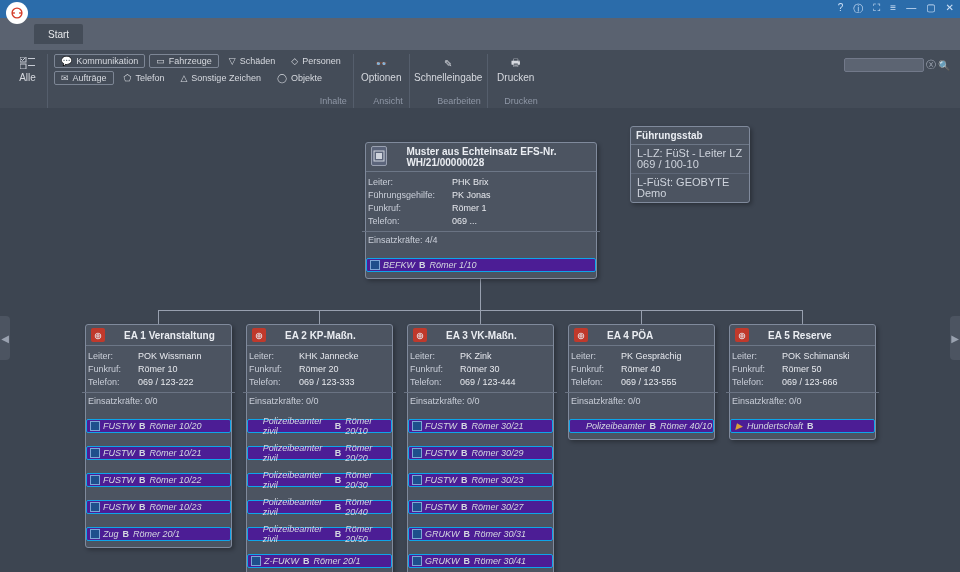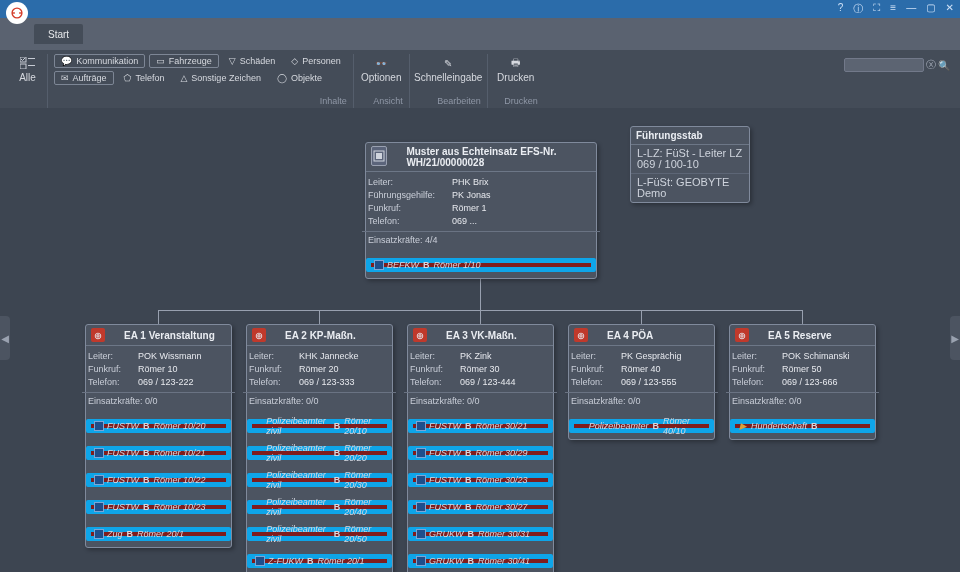--- a/index.html
+++ b/index.html
@@ -36,21 +36,21 @@
 
 .card{position:absolute;background:#4c5461;border:1px solid #808a9c;border-radius:3px;box-shadow:2px 2px 4px rgba(0,0,0,.3)}
 .card .hdr{display:flex;align-items:center;gap:19px;padding:3px 5px;border-bottom:1px solid #6d7787;color:#eaedf2;font-weight:600;font-size:10px}
 .card .hdr .ico{width:14px;height:14px;background:#c0392b;border-radius:2px;display:flex;align-items:center;justify-content:center;font-size:8px}
 .card .body{padding:4px 2px}
 .kv{display:flex;font-size:9px;color:#c9ced8;line-height:13px}
 .kv .k{width:62px}
 .kv .v{color:#e7e9ee}
 .sep{height:1px;background:#6a7383;margin:3px -6px}
 .ek{font-size:9px;color:#c9ced8;margin:2px 0 3px 0}
-.res{background:#7f1d1d;border:5px solid #0ea5e9;border-radius:2px;margin:13px -2px 2px -2px;display:flex;align-items:center;font-size:9px;font-style:italic;color:#d4d8e0;height:14px}
+.res{background:#4c1d95;border:1px solid #0ea5e9;border-radius:2px;margin:13px -2px 2px -2px;display:flex;align-items:center;font-size:9px;font-style:italic;color:#d4d8e0;height:14px}
 .res .cb{width:10px;height:10px;margin:0 3px;display:flex;align-items:center;justify-content:center}
 .res .cb.blue{background:#1e4f8c;border:1px solid #7da6d6}
 .res .cb.play{color:#d9a03a}
 .res .t1{font-style:italic}
 .res .b{font-weight:700;font-style:normal;margin:0 4px}
 .res .t2{}
 
 .card.root .hdr{align-items:flex-start}
 .card.root .ico{width:20px;height:20px;background:#5b647a;border:1px solid #99a0b0}
 .fstab .frow{font-size:11px;color:#cfd4dd;padding:3px 6px;border-bottom:1px solid #5d6676;line-height:11px}

